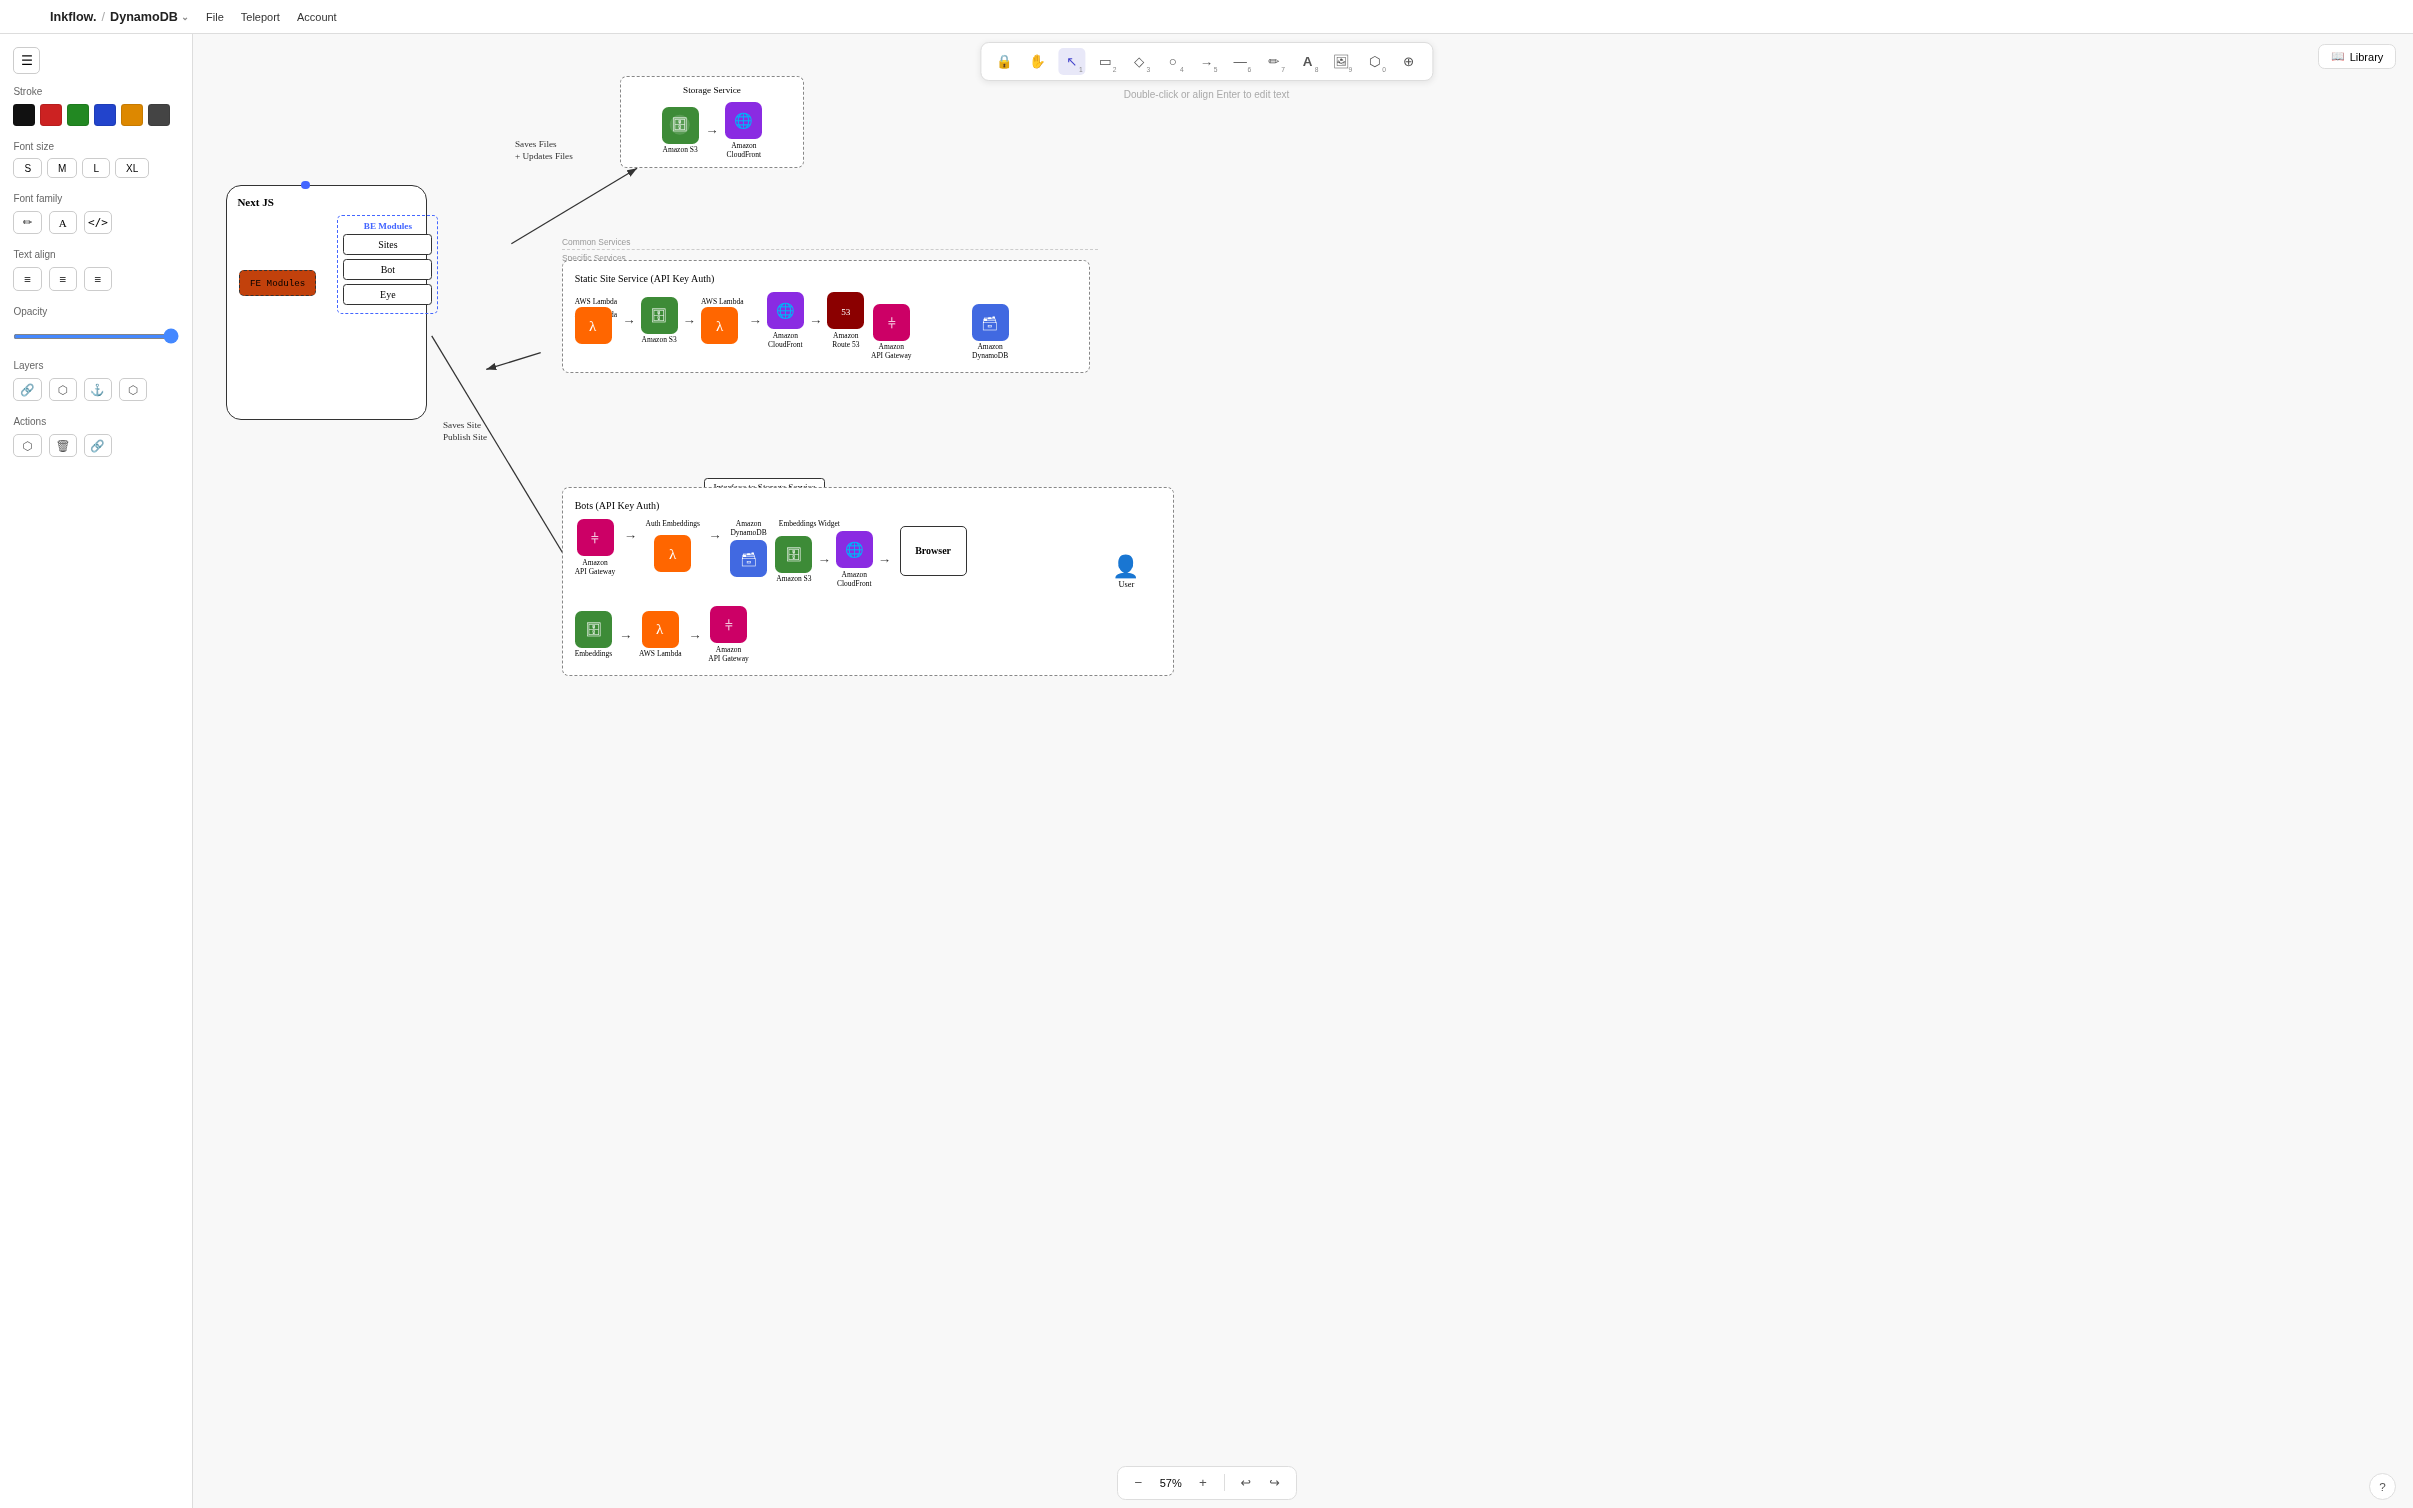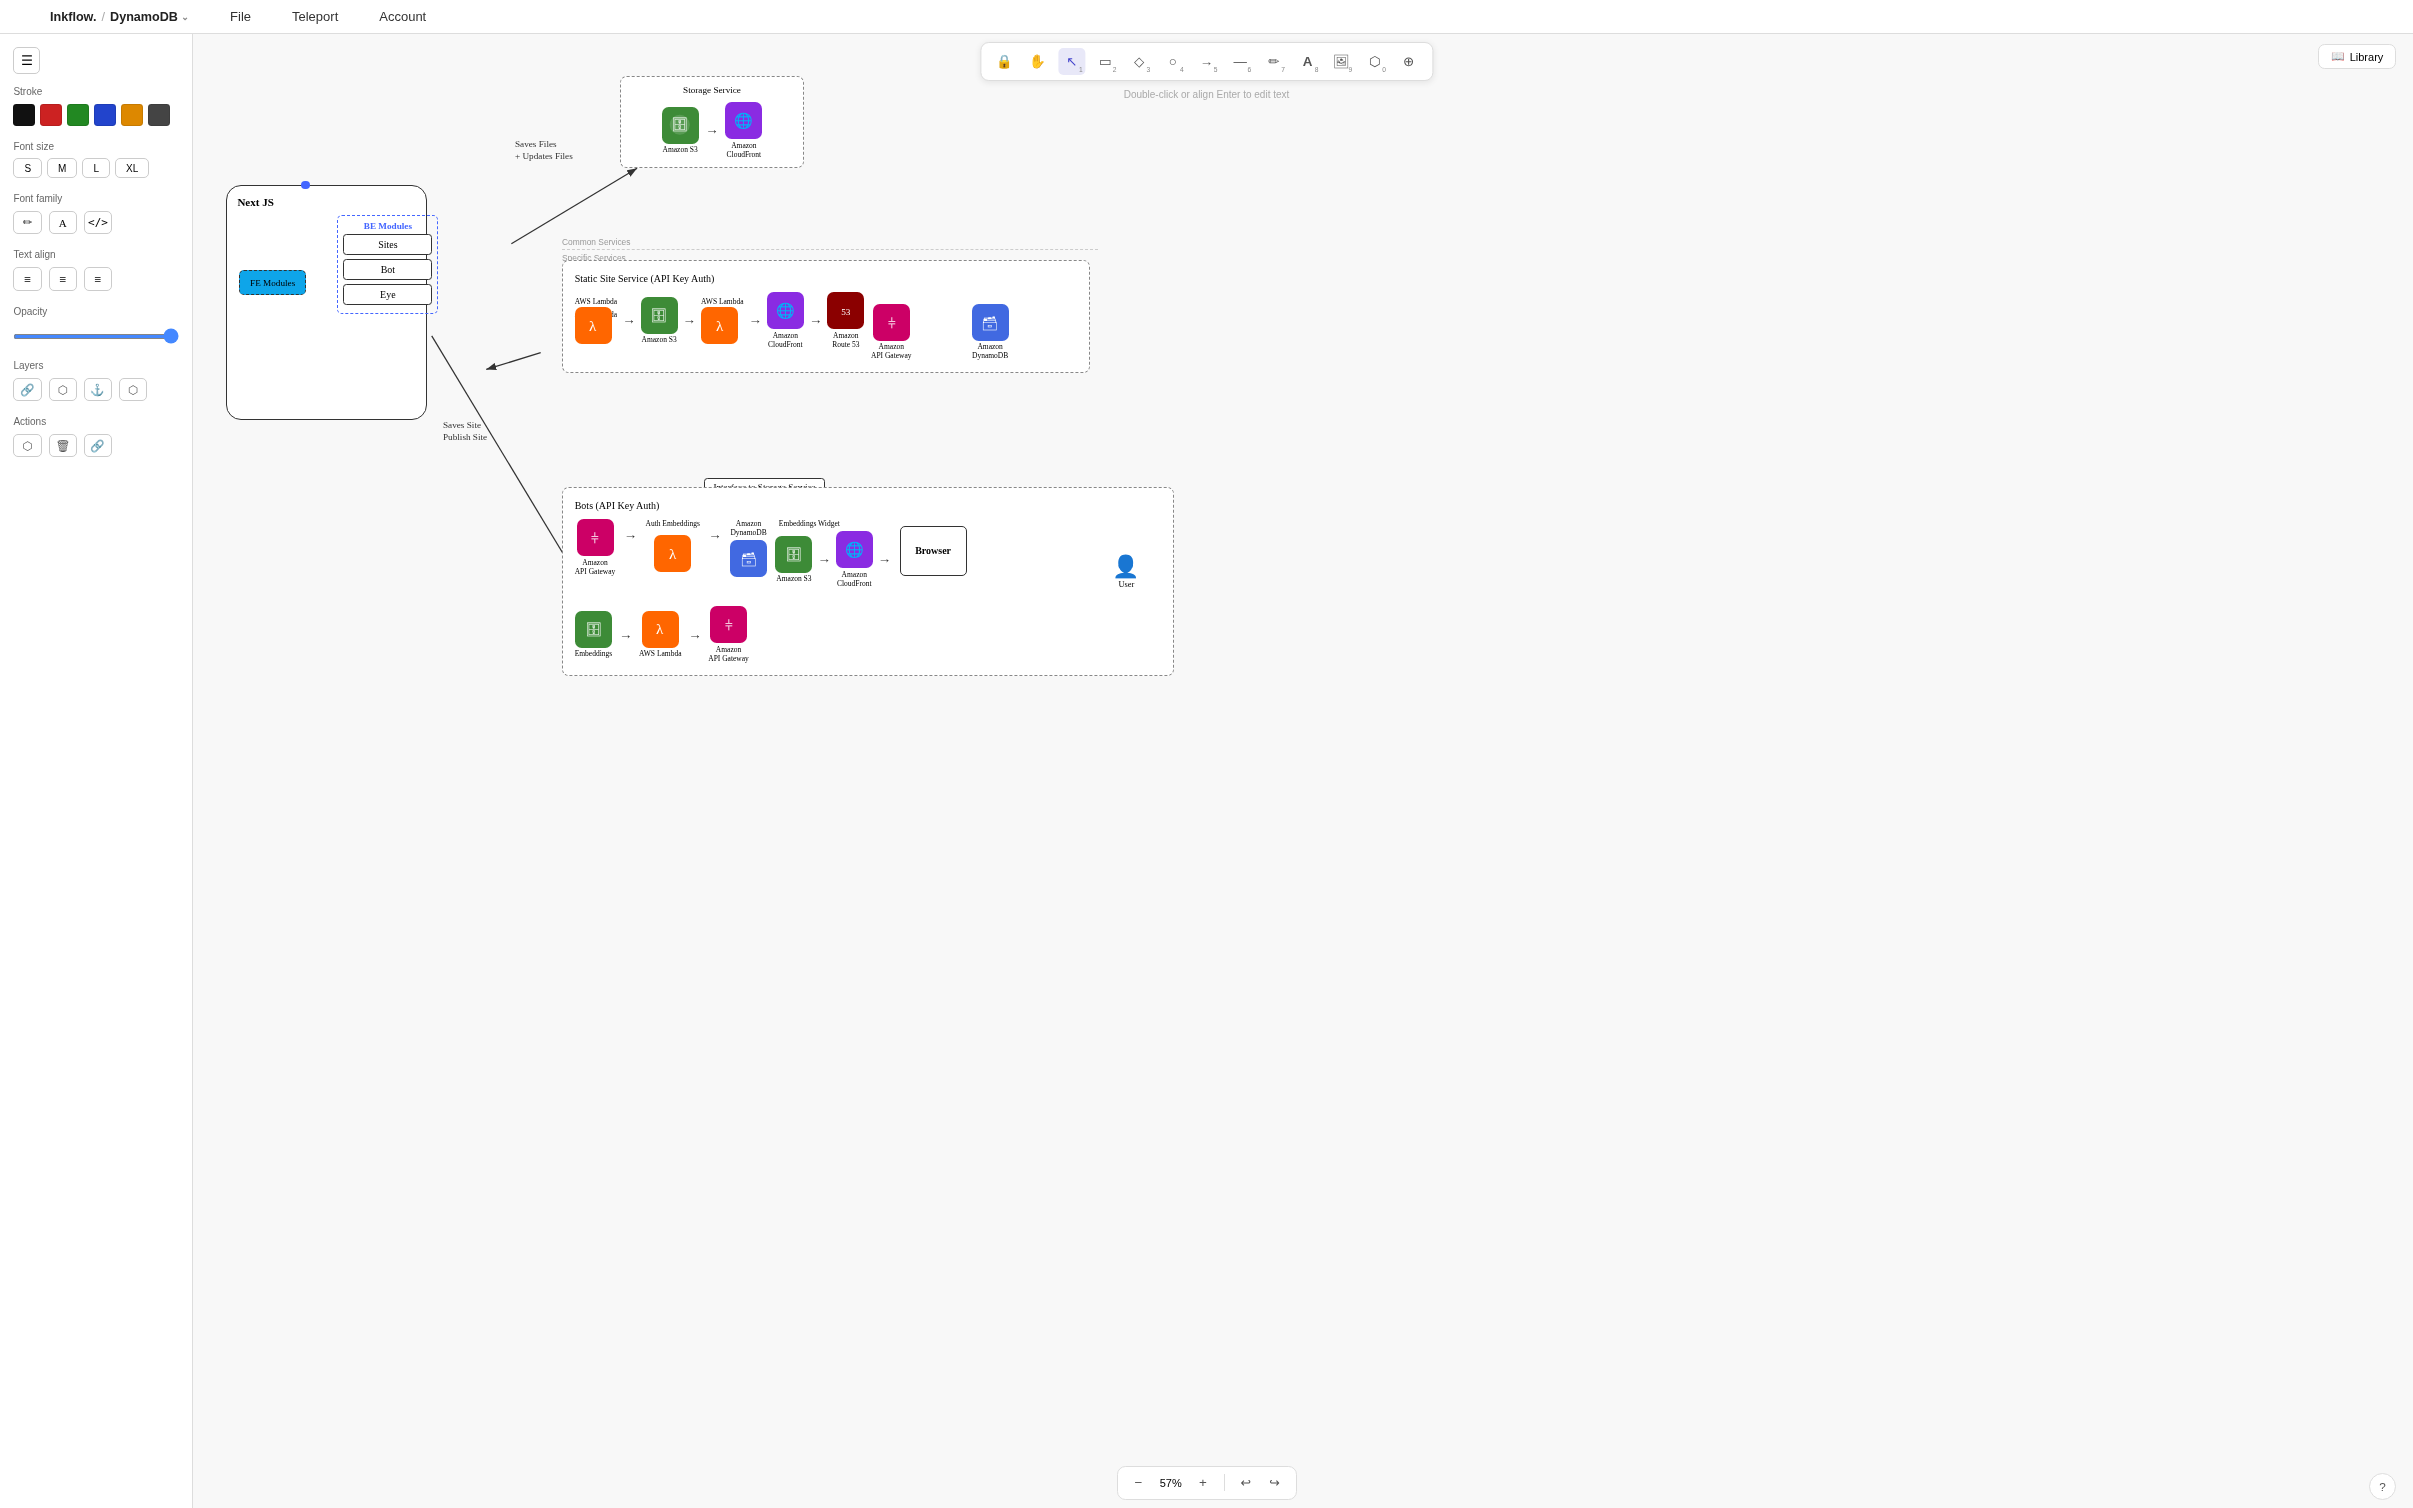--- a/index.html
+++ b/index.html
@@ -13,21 +13,21 @@
       display: flex;
       align-items: center;
       padding: 0 10px;
       gap: 17px;
       font-size: 11.7px;
       position: fixed; top: 0; left: 0; right: 0; z-index: 100;
     }
     #menubar .brand { font-weight: 700; font-size: 12.6px; color: #222; display: flex; align-items: center; gap: 3.4px; padding-left: 40px; }
     #menubar .brand .slash { color: #aaa; font-weight: 300; margin: 0 1.7px; }
     #menubar .brand .dev { display: flex; align-items: center; gap: 1.7px; }
-    #menubar .menu-item { cursor: pointer; color: #333; font-size: 13px; margin-left: 24px; }
+    #menubar .menu-item { cursor: pointer; color: #333; font-size: 11px; }
 
     
     #toolbar {
       position: fixed;
       top: 42px;
       left: 50%;
       transform: translateX(-50%);
       background: #fff;
       border: 0.8px solid #ddd;
       border-radius: 8.4px;
@@ -155,21 +155,22 @@
       font-size: 10px;
       background: #fff;
     }
     .fe-modules-box {
       position: absolute;
       left: 11.7px; top: 84px;
       border: 1.3px dashed #333;
       border-radius: 5px;
       padding: 6.7px 10px;
       font-size: 9.2px;
-      background: #0ea5e9;
+      background: #c2410c;
+      font-family: Liberation Mono, monospace;
     }
     .blue-dot {
       width: 8.4px; height: 8.4px; background: #4466ff; border-radius: 50%;
       position: absolute;
     }
 
     
     .storage-box {
       position: absolute;
       left: 402px; top: 0;

